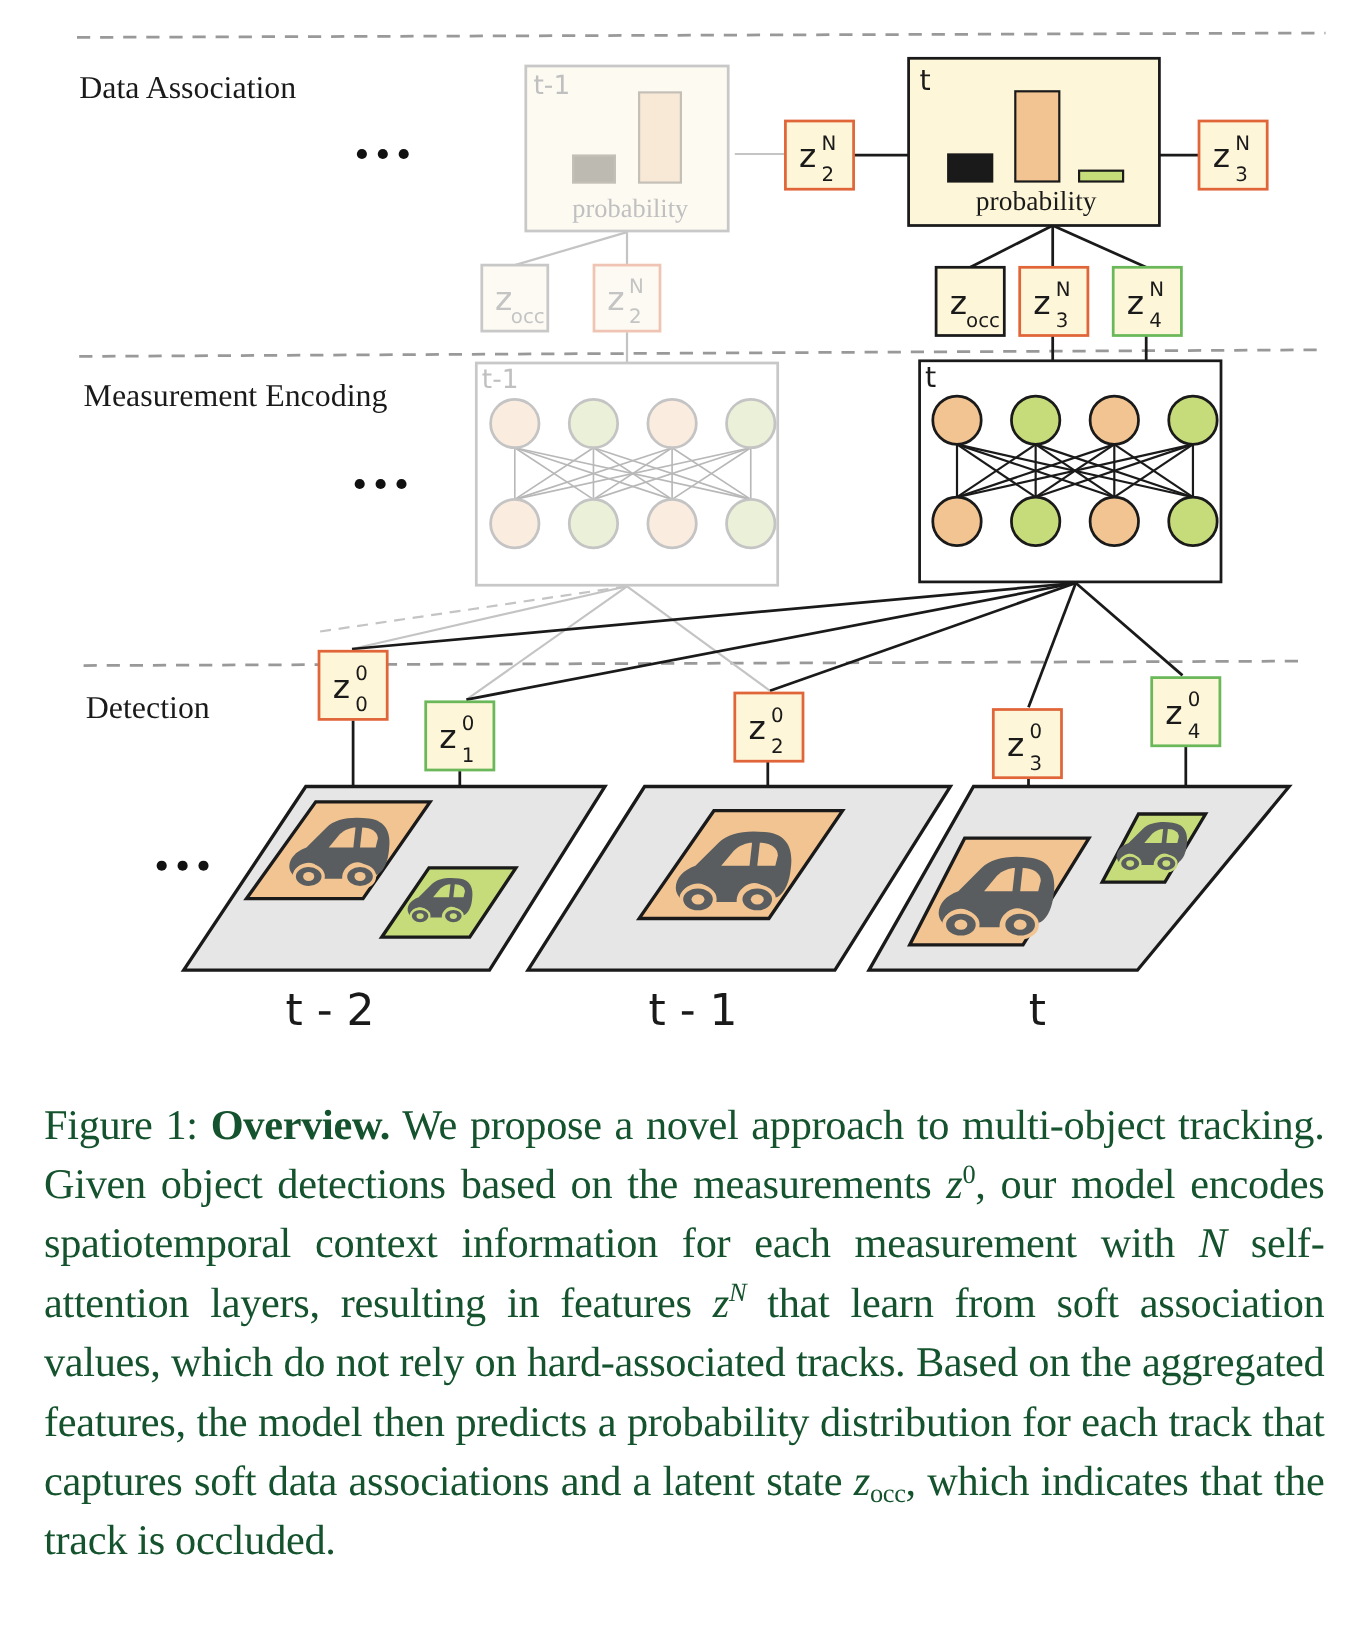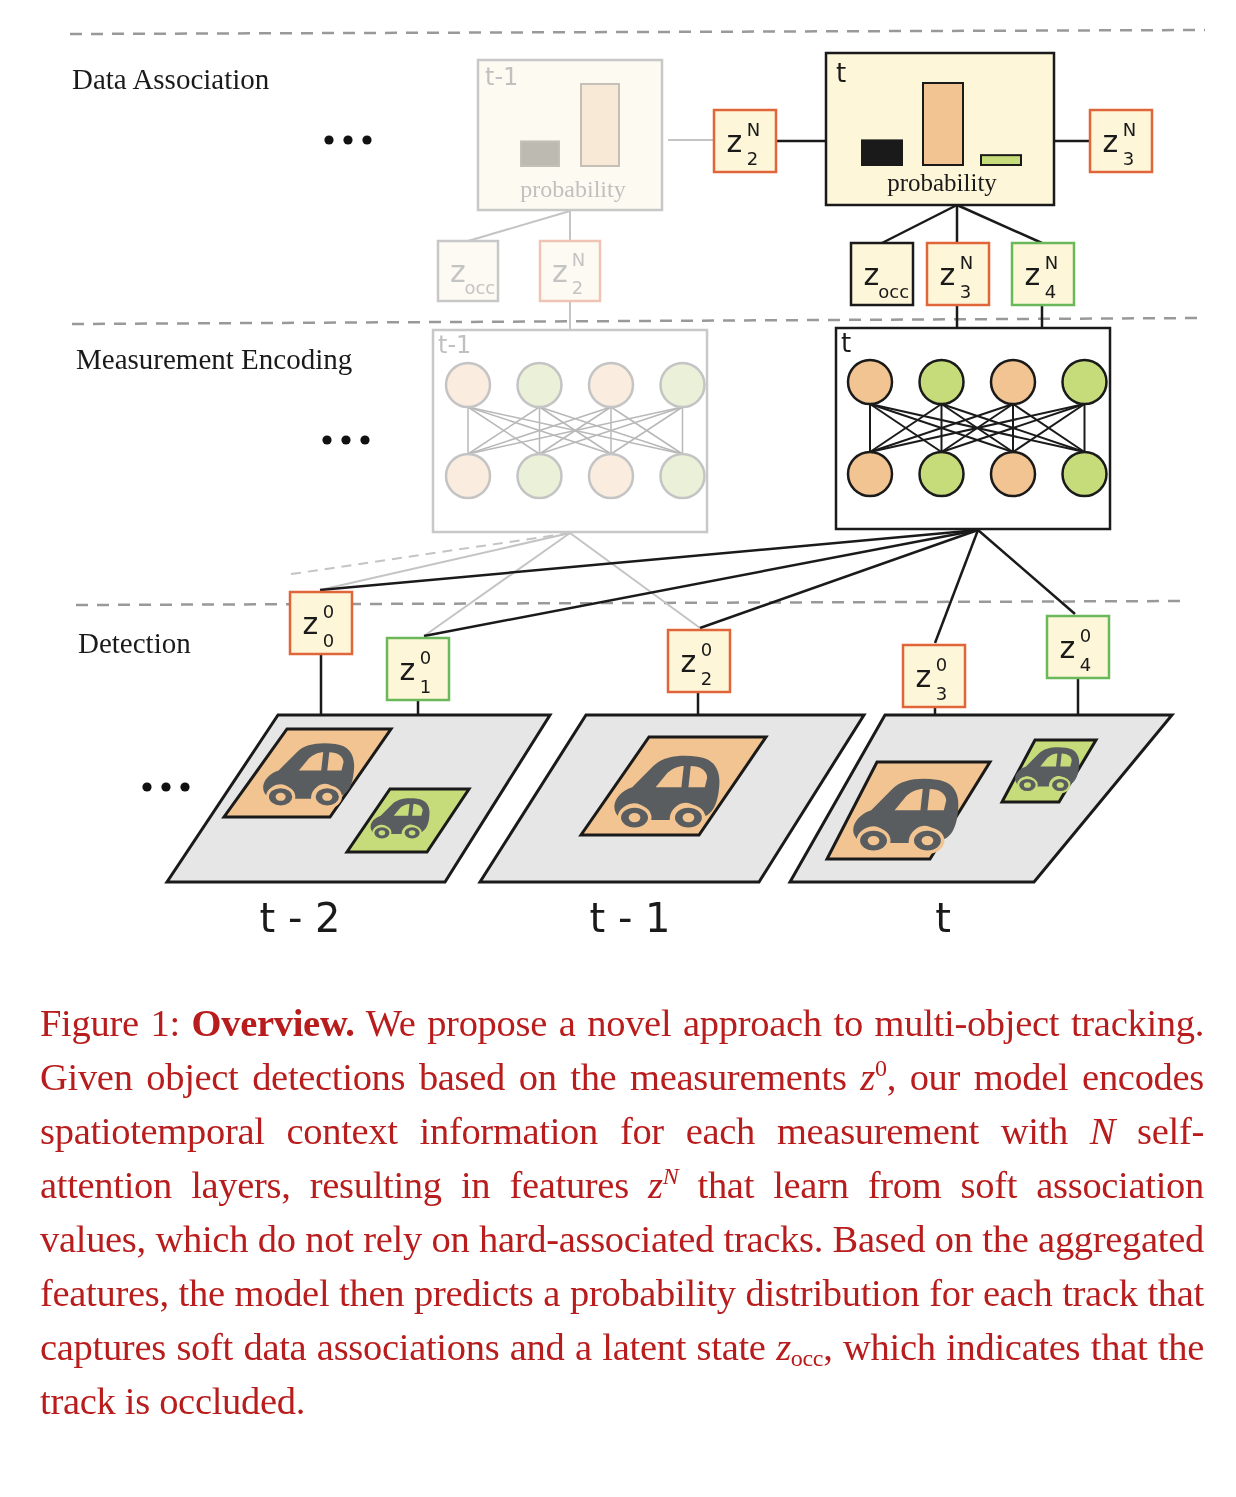--- a/index.html
+++ b/index.html
@@ -4,21 +4,21 @@
 <style>
   html, body { margin:0; padding:0; background:#ffffff; }
   body { width:1236px; height:1497px; position:relative; overflow:hidden; }
   #diagram { position:absolute; left:0; top:0; width:1236px; height:980px; }
   .serif { font-family:"Liberation Serif","DejaVu Serif",serif; }
   .sans { font-family:"DejaVu Sans","Liberation Sans",sans-serif; }
   .section-label { font-family:"Liberation Serif","DejaVu Serif",serif; font-size:29px; fill:#1a1a1a; }
   .caption {
     position:absolute; left:40px; top:996px; width:1164px;
     font-family:"Liberation Serif","DejaVu Serif",serif;
-    font-size:38.5px; line-height:54px; color:#b91c1c;
+    font-size:38.5px; line-height:54px; color:#14532d;
     text-align:justify; text-align-last:left;
     letter-spacing:-0.3px;
   }
   .caption b { font-weight:bold; }
   .caption i { font-style:italic; }
   .caption sup { font-size:24px; vertical-align:14px; line-height:0; }
   .caption sub { font-size:24px; vertical-align:-6px; line-height:0; }
 </style>
 </head>
 <body>

